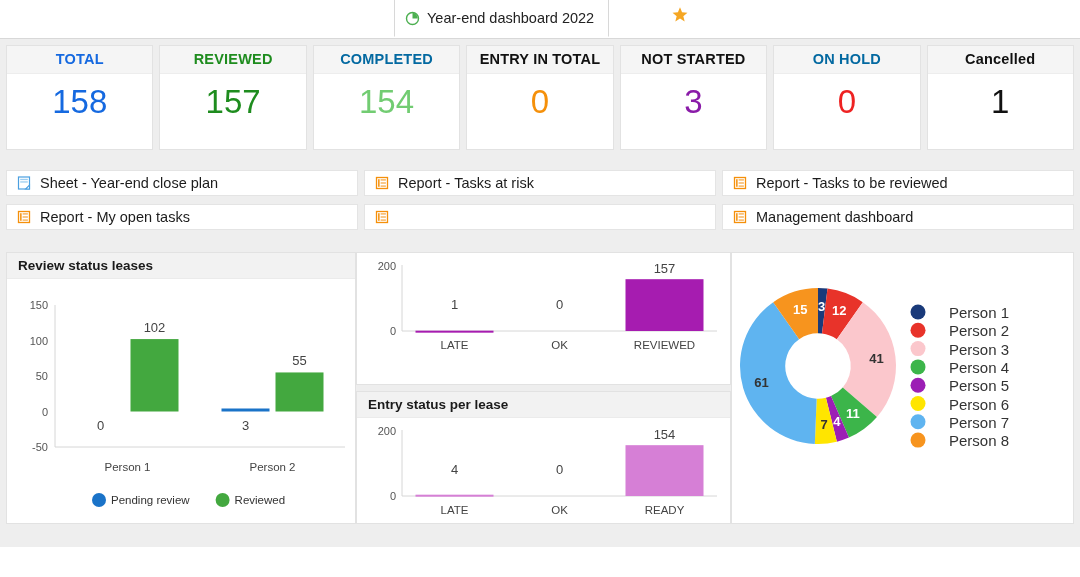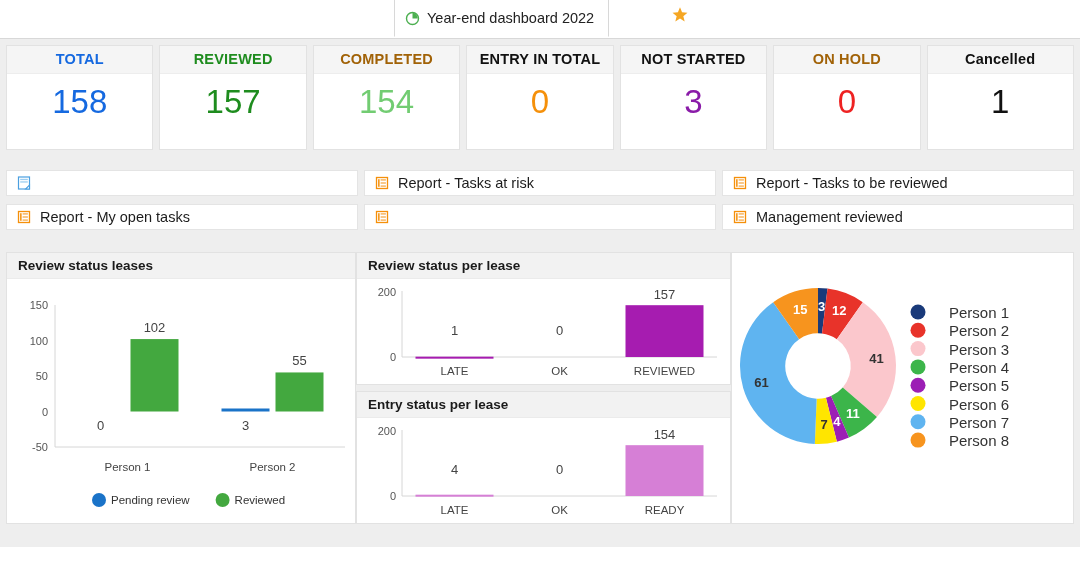--- a/index.html
+++ b/index.html
@@ -188,55 +188,56 @@
       <div class="kpi-head" style="color:#1569e0">TOTAL</div>
       <div class="kpi-value" style="color:#1569e0">158</div>
     </div>
 
     <div class="kpi-card">
       <div class="kpi-head" style="color:#1e8c1e">REVIEWED</div>
       <div class="kpi-value" style="color:#1e8c1e">157</div>
     </div>
 
     <div class="kpi-card">
-      <div class="kpi-head" style="color:#a16207">COMPLETED</div>
+      <div class="kpi-head" style="color:#0369a1">COMPLETED</div>
       <div class="kpi-value" style="color:#72cc72">154</div>
     </div>
 
     <div class="kpi-card">
       <div class="kpi-head" style="color:#111111">ENTRY IN TOTAL</div>
       <div class="kpi-value" style="color:#f5900a">0</div>
     </div>
 
     <div class="kpi-card">
       <div class="kpi-head" style="color:#111111">NOT STARTED</div>
       <div class="kpi-value" style="color:#8a1ba8">3</div>
     </div>
 
     <div class="kpi-card">
-      <div class="kpi-head" style="color:#a16207">ON HOLD</div>
+      <div class="kpi-head" style="color:#0369a1">ON HOLD</div>
       <div class="kpi-value" style="color:#ee2222">0</div>
     </div>
 
     <div class="kpi-card">
       <div class="kpi-head" style="color:#111111">Cancelled</div>
       <div class="kpi-value" style="color:#111111">1</div>
     </div>
   </div>
 
   <div class="links-row">
 
     <div class="links-col">
       <div class="link-btn">
         <svg class="link-icon" viewBox="0 0 14 14">
           <rect x="1.5" y="1" width="11" height="12" fill="#ffffff" stroke="#4a9fe0" stroke-width="1.2"></rect>
           <rect x="3.2" y="2.8" width="7.6" height="1.3" fill="#9ccdf0"></rect>
           <rect x="3.2" y="5.3" width="7.6" height="1.3" fill="#9ccdf0"></rect>
           <path d="M12.5 9 L12.5 13 L8.6 13 Z" fill="#ffffff" stroke="#4a9fe0" stroke-width="1.1"></path>
         </svg>
+        <span class="link-label">Sheet - Year-end close plan</span>
       </div>
       <div class="link-btn">
         <svg class="link-icon" viewBox="0 0 14 14">
           <rect x="1.5" y="1.5" width="11" height="11" fill="#ffffff" stroke="#f5900a" stroke-width="1.3"></rect>
           <rect x="3.1" y="3.2" width="1.5" height="7.6" fill="#f5900a"></rect>
           <rect x="5.6" y="3.2" width="5.3" height="1.4" fill="#f7b055"></rect>
           <rect x="5.6" y="6.3" width="5.3" height="1.4" fill="#f7b055"></rect>
           <rect x="5.6" y="9.4" width="5.3" height="1.4" fill="#f7b055"></rect>
         </svg>
         <span class="link-label">Report - My open tasks</span>
@@ -277,21 +278,21 @@
         <span class="link-label">Report - Tasks to be reviewed</span>
       </div>
       <div class="link-btn">
         <svg class="link-icon" viewBox="0 0 14 14">
           <rect x="1.5" y="1.5" width="11" height="11" fill="#ffffff" stroke="#f5900a" stroke-width="1.3"></rect>
           <rect x="3.1" y="3.2" width="1.5" height="7.6" fill="#f5900a"></rect>
           <rect x="5.6" y="3.2" width="5.3" height="1.4" fill="#f7b055"></rect>
           <rect x="5.6" y="6.3" width="5.3" height="1.4" fill="#f7b055"></rect>
           <rect x="5.6" y="9.4" width="5.3" height="1.4" fill="#f7b055"></rect>
         </svg>
-        <span class="link-label">Management reviewed</span>
+        <span class="link-label">Management dashboard</span>
       </div>
     </div>
   </div>
 
   <div class="panels">
 
     <div class="col-left">
       <div class="panel" style="height:100%">
         <div class="panel-head">Review status leases</div>
         <div class="panel-body">
@@ -317,21 +318,20 @@
               <circle cx="215.60000000000002" cy="221" r="7" fill="#43a83f"></circle>
               <text x="227.60000000000002" y="225" class="legtext">Reviewed</text>
             </svg>
         </div>
       </div>
     </div>
 
     <div class="col-mid">
 
       <div class="panel" style="height:133px">
-        <div class="panel-head">Review status per lease</div>
         <div class="panel-body">
           <svg id="chart-review-bar" width="373" height="106" viewBox="0 0 373 106">
               <text x="39" y="17" text-anchor="end" class="tick">200</text>
               <text x="39" y="82" text-anchor="end" class="tick">0</text>
               <line x1="45" y1="12" x2="45" y2="78" class="axis"></line>
               <line x1="45" y1="78" x2="360" y2="78" class="axis"></line>
               <rect x="58.5" y="77.67" width="78" height="2" fill="#a61cb0"></rect>
               <text x="97.5" y="56" text-anchor="middle" class="vallabel">1</text>
               <text x="97.5" y="96" text-anchor="middle" class="cat">LATE</text>
               <text x="202.5" y="56" text-anchor="middle" class="vallabel">0</text>

